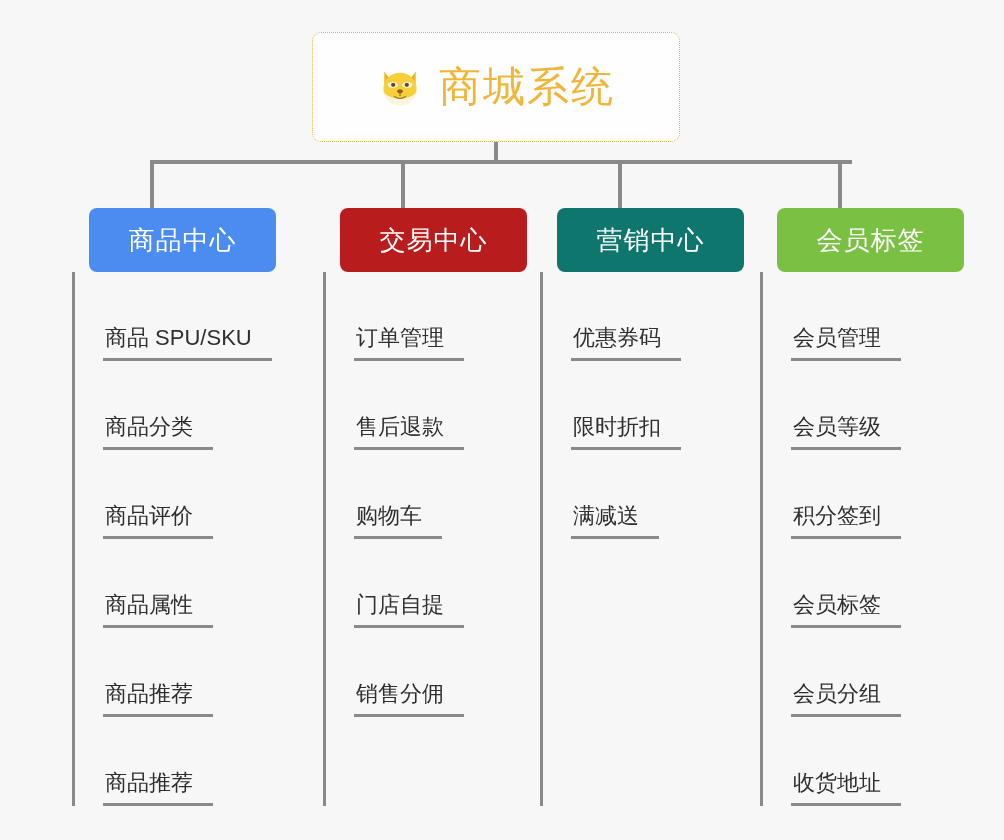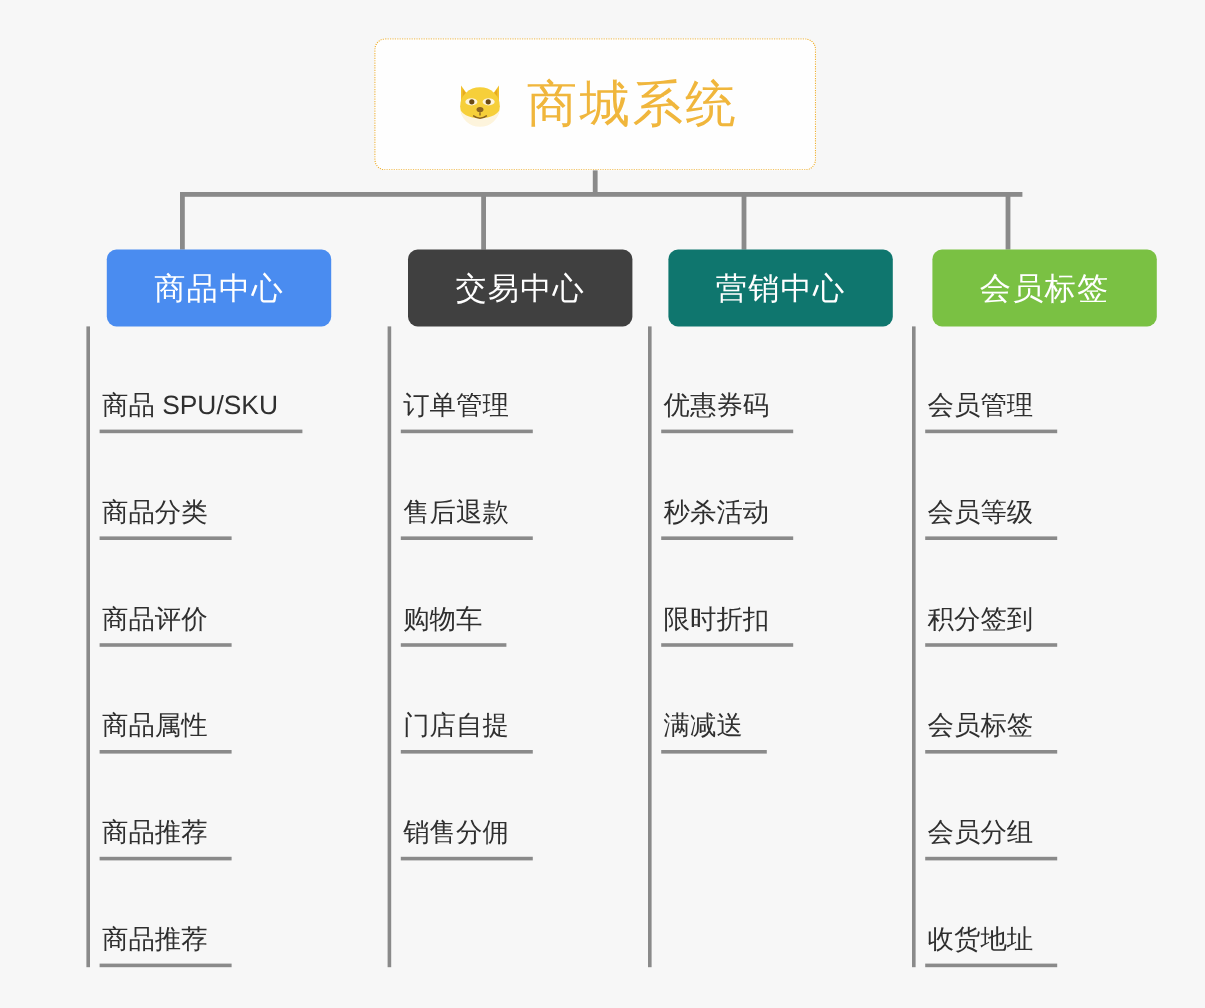--- a/index.html
+++ b/index.html
@@ -110,21 +110,21 @@
     left: 15px;
     top: 112px;
     width: 250px;
   }
 
   .leaf {
     position: relative;
     height: 89px;
     display: flex;
     align-items: flex-end;
-    padding-left: 13px;
+    padding-left: 33px;
   }
   .leaf-label {
     font-size: 22px;
     line-height: 1;
     color: #2f2f2f;
     white-space: nowrap;
     padding-bottom: 9px;
     border-bottom: 3px solid #8a8a8a;
     padding-right: 20px;
     padding-left: 2px;
@@ -189,21 +189,21 @@
           <span class="leaf-label">商品推荐</span>
         </div>
       <div class="leaf">
           <span class="leaf-label">商品推荐</span>
         </div>
     </div>
   </div>
 
   <div class="column" id="col-1">
     <div class="col-drop"></div>
-    <div class="cat-header" style="background: #404040;">
+    <div class="cat-header" style="background: #b91c1c;">
       <span>交易中心</span>
     </div>
     <div class="leaf-spine" style="height: 534px;"></div>
     <div class="leaf-list">
       <div class="leaf">
           <span class="leaf-label">订单管理</span>
         </div>
       <div class="leaf">
           <span class="leaf-label">售后退款</span>
         </div>
@@ -223,23 +223,20 @@
     <div class="col-drop"></div>
     <div class="cat-header" style="background: #0f766e;">
       <span>营销中心</span>
     </div>
     <div class="leaf-spine" style="height: 534px;"></div>
     <div class="leaf-list">
       <div class="leaf">
           <span class="leaf-label">优惠券码</span>
         </div>
       <div class="leaf">
-          <span class="leaf-label">秒杀活动</span>
-        </div>
-      <div class="leaf">
           <span class="leaf-label">限时折扣</span>
         </div>
       <div class="leaf">
           <span class="leaf-label">满减送</span>
         </div>
     </div>
   </div>
 
   <div class="column" id="col-3">
     <div class="col-drop"></div>

